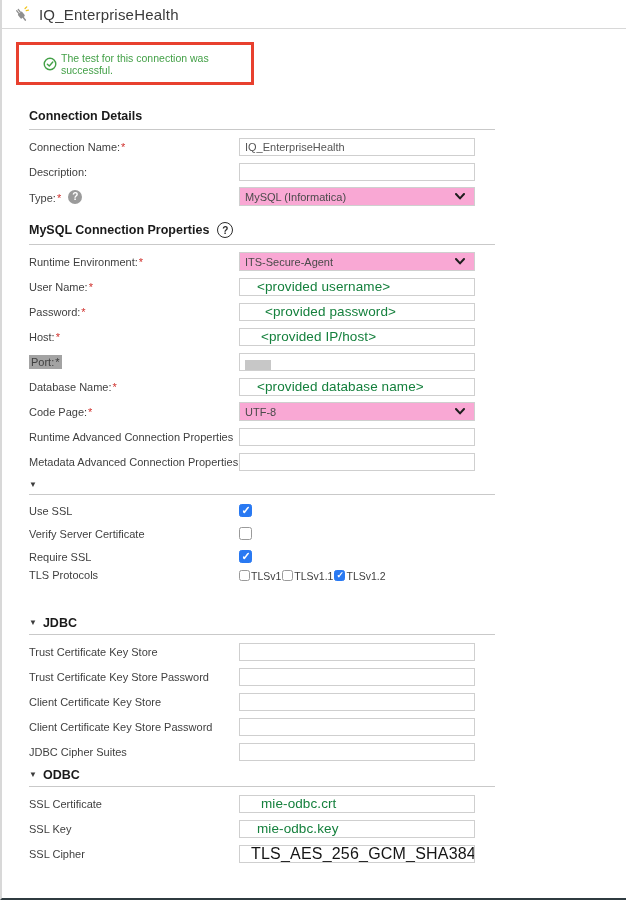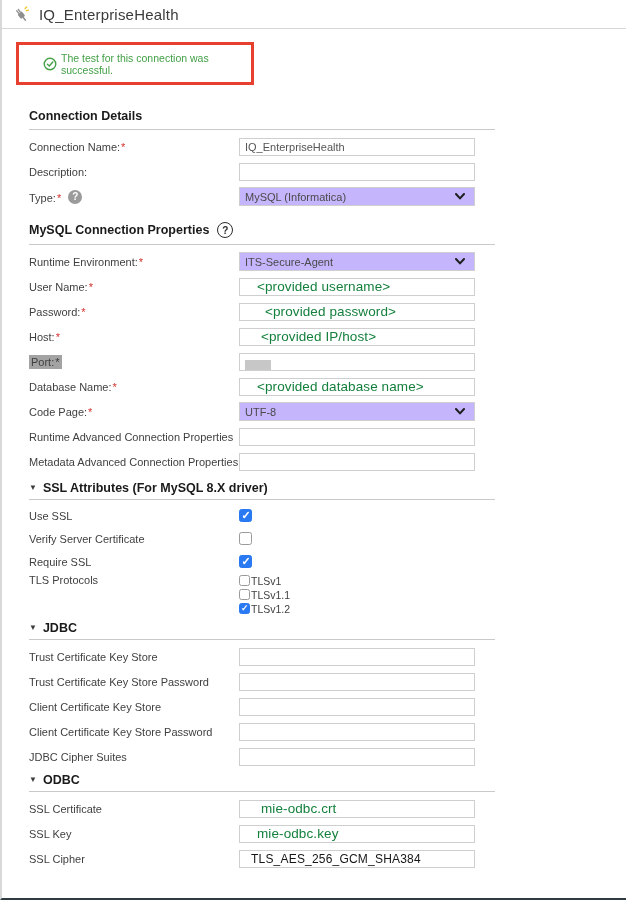--- a/index.html
+++ b/index.html
@@ -84,42 +84,42 @@
     border:1px solid #cfcfcf; background:#fff;
     font-size:11px; color:#555;
     display:flex; align-items:center;
     padding-left:5px; overflow:hidden; white-space:nowrap;
   }
   .input .hl-val { background:#c7c7c7; padding:16px 1px;margin-top:41px; }
   .overlay-val {
     font-size:13.5px; color:#15803d; padding-left:12px; letter-spacing:.1px;
   }
   .cipher-val {
-    font-size:12px; color:#151515; padding-left:6px; letter-spacing:.2px;
+    font-size:16px; color:#151515; padding-left:6px; letter-spacing:.2px;
   }
   .select {
     width:236px; height:19px;
-    border:1px solid #cfcfcf; background:#c4b5fd;
+    border:1px solid #cfcfcf; background:#f9a8d4;
     font-size:11px; color:#4a4a4a;
     display:flex; align-items:center; justify-content:space-between;
     padding:0 9px 0 5px; cursor:pointer;
   }
   .select svg { flex:0 0 auto; }
   .cb {
     width:13px; height:13px; border:1.5px solid #9a9a9a; border-radius:2.5px;
     background:#fff; cursor:pointer; position:relative; flex:0 0 auto;
   }
   .cb.checked {
     background:#2979f2; border-color:#2979f2;
   }
   .cb.checked::after {
     content:"✓"; position:absolute; left:1.5px; top:-1.5px;
     color:#fff; font-size:11px; font-weight:bold;
   }
-  .cb-stack { display:flex; flex-direction:column; gap:1px; padding-top:1px; }
+  .cb-stack { display:flex; flex-direction:row; gap:1px; padding-top:1px;align-items:flex-end; }
   .cb-opt { display:flex; align-items:center; height:13px; }
   .cb-opt .cb { width:11px; height:11px; }
   .cb-opt .cb.checked::after { font-size:9px; left:1px; top:-1px; }
   .cb-opt-label { font-size:10.5px; color:#3f3f3f; margin-left:1px; }
 </style>
 </head>
 <body>
 
 <div class="page">
 
@@ -281,21 +281,20 @@
       <div class="label">
         <span>Metadata Advanced Connection Properties</span>
       </div>
       <div class="input">
           <span></span>
         </div>
     </div>
 
     <div class="section-title collapsible">
       <span class="tri">▼</span>
-      <span>SSL Attributes (For MySQL 8.X driver)</span>
     </div>
 
     <div class="row cb-row">
       <div class="label">
           <span>Use SSL</span>
         </div>
       <div class="cb checked"></div>
     </div>
 
     <div class="row cb-row">

